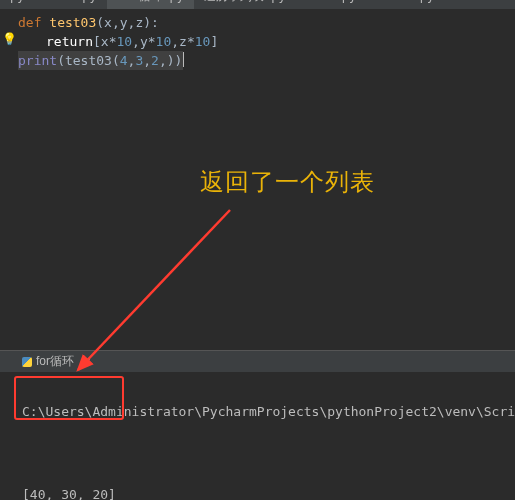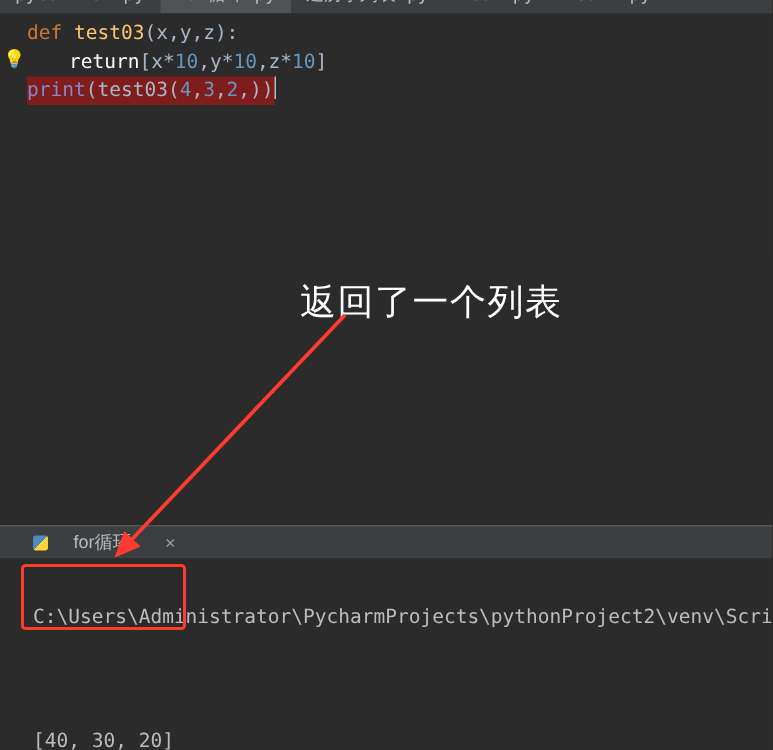--- a/index.html
+++ b/index.html
@@ -50,35 +50,35 @@
   .bulb {
     position: absolute;
     left: 2px; top: 23px;
     width: 14px; height: 14px;
     color: #f2c83f;
     font-size: 12px;
     line-height: 14px;
     text-align: center;
   }
   .print-hl {
-    background: #7f1d1d;
+    background: #404040;
     display: inline-block;
     padding-right: 1px;
   }
   .caret {
     display: inline-block;
     width: 1px; height: 15px;
     background: #bbbbbb;
     vertical-align: -2px;
   }
   
   .annotation {
     position: absolute;
-    left: 200px; top: 185px;
-    color: #ffffff;
+    left: 200px; top: 166px;
+    color: #eab308;
     font-family: "PingFang SC","Microsoft YaHei",sans-serif;
     font-size: 24px;
     font-weight: 500;
     letter-spacing: 1px;
   }
   .arrow-svg {
     position: absolute;
     left: 70px; top: 205px;
     pointer-events: none;
   }
@@ -86,21 +86,21 @@
   .run-tab-bar {
     height: 22px;
     background: #3c3f41;
     display: flex;
     align-items: center;
     border-top: 1px solid #555;
     padding-left: 22px;
   }
   .run-tab {
     display: flex; align-items: center;
-    gap: 17px;
+    gap: 4px;
     font-size: 12px;
     color: #bbbbbb;
     font-family: "PingFang SC","Microsoft YaHei",sans-serif;
   }
   .py-dot {
     width: 10px; height: 10px; position: relative;
   }
   .py-dot::before {
     content: ""; position: absolute; inset: 0;
     background: linear-gradient(135deg,#4b8bbe 50%,#ffd43b 50%);

